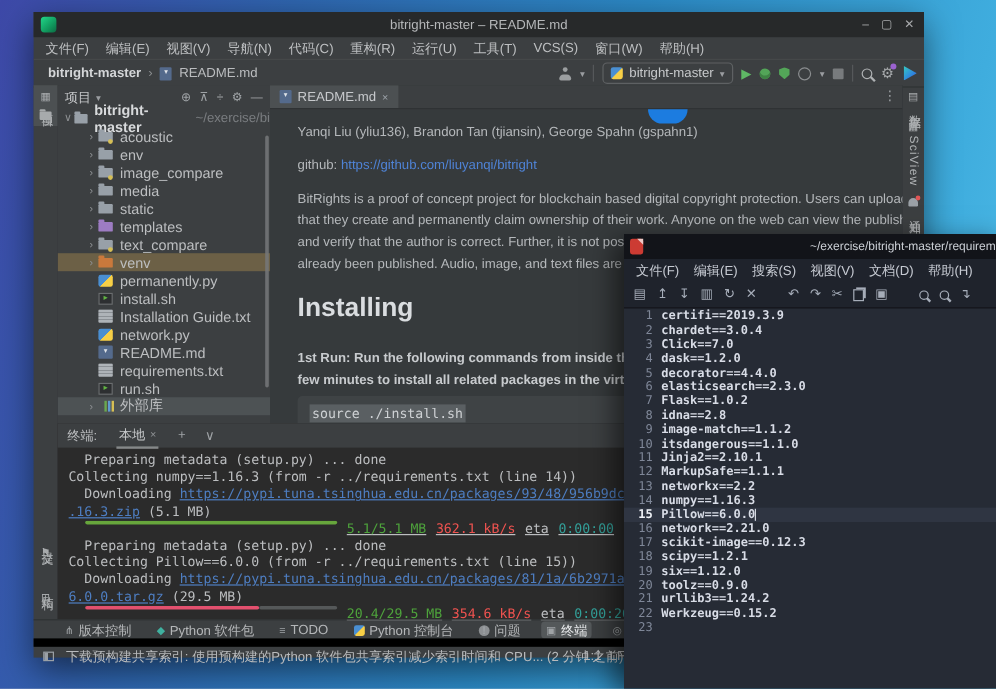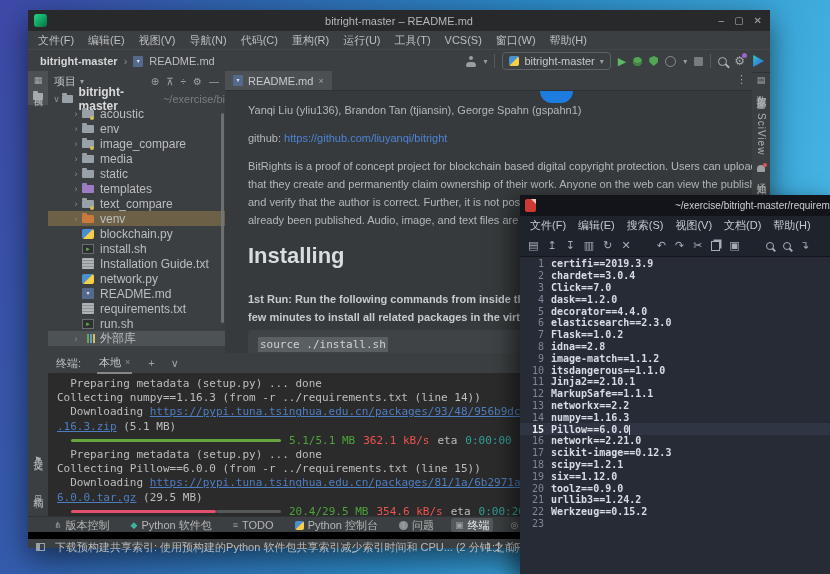--- a/index.html
+++ b/index.html
@@ -102,21 +102,21 @@
   .codeblock code{font-family:"DejaVu Sans Mono",monospace;font-size:11px;color:#cfd2d5;background:#5a5f62;padding:1px 2px;}
   
   .terminal{left:20px;top:343px;width:704px;height:163px;background:#2b2b2b;}
   .thead{height:20px;background:#3c3f41;display:flex;align-items:center;padding-left:8px;gap:6px;}
   .ttab{margin-left:10px;height:20px;display:flex;align-items:center;gap:4px;border-bottom:2px solid #858889;color:#c6c8ca;padding:0 2px;}
   .ttab .close{color:#8d9093;font-size:9px;}
   .ticon{color:#9fa3a6;margin-left:10px;}
   .tbody{padding:4px 0 0 9px;font-family:"DejaVu Sans Mono",monospace;font-size:11px;color:#bcbec0;}
   .tline{height:14.2px;white-space:pre;overflow:hidden;}
   .tlink{color:#4e7ec2;text-decoration:underline;}
-  .bars{display:flex;align-items:center;gap:8px;padding-left:14px;}
+  .bars{display:flex;align-items:flex-start;gap:8px;padding-left:14px;text-decoration:underline;}
   .pbar{display:inline-block;height:3px;border-radius:2px;}
   .pbar.green{width:210px;background:#67a63c;}
   .pbarwrap{display:inline-flex;}
   .pbar.red{width:145px;background:#e3506e;}
   .pbar.rest{width:65px;background:#555859;}
   .tgreen{color:#4ea33c;} .tred{color:#ef5350;} .tteal{color:#33a19a;} .tdef{color:#bcbec0;}
   
   .bottombar{left:0;top:506px;right:0;height:16px;border-top:1px solid #2f3234;display:flex;align-items:center;gap:13px;padding-left:22px;}
   .bbi{display:flex;align-items:center;gap:4px;color:#b4b6b8;height:14px;padding:0 4px;}
   .bbi.active{background:#54585a;border-radius:3px;color:#e8eaec;}
@@ -308,21 +308,21 @@
           <div class="trow selected">
             <span class="arrow">›</span>
             <span class="tico ic-folder-orange"></span>
             <span class="tlabel">venv</span>
           </div>
 
 
           <div class="trow">
             <span class="arrow"></span>
             <span class="tico ic-py"></span>
-            <span class="tlabel">blockchain.py</span>
+            <span class="tlabel">permanently.py</span>
           </div>
 
           <div class="trow">
             <span class="arrow"></span>
             <span class="tico ic-sh"></span>
             <span class="tlabel">install.sh</span>
           </div>
 
           <div class="trow">
             <span class="arrow"></span>

